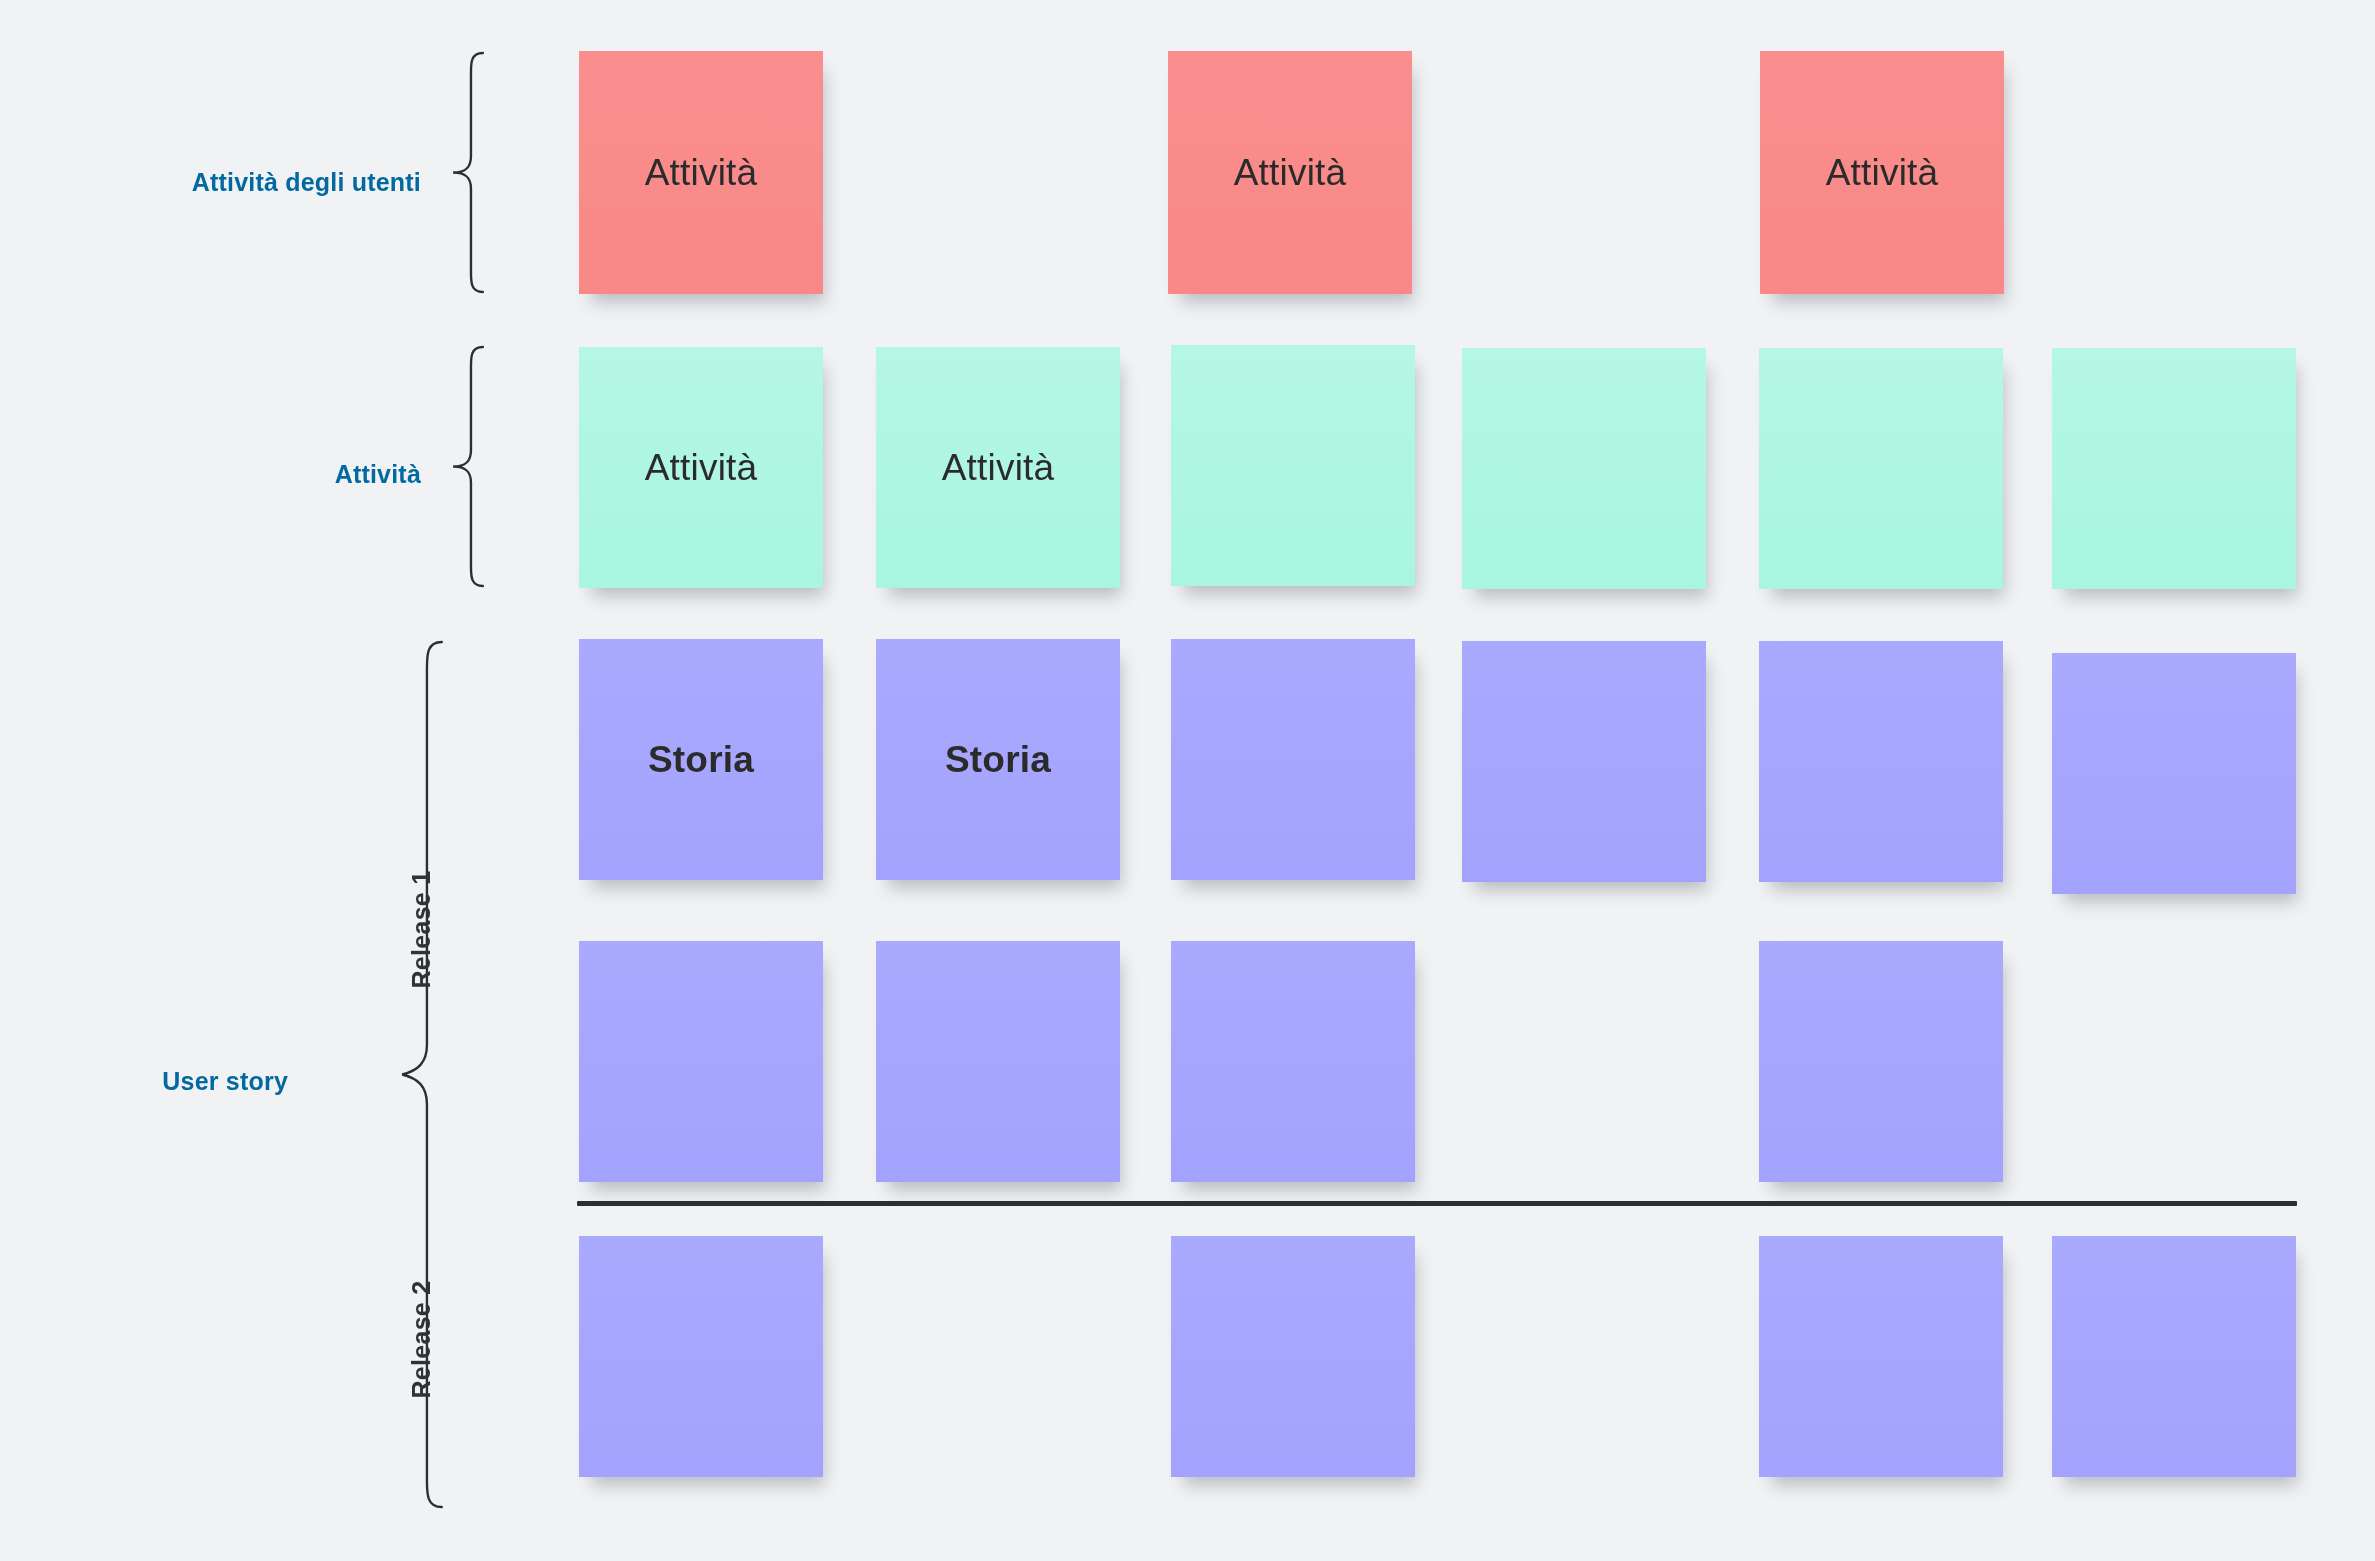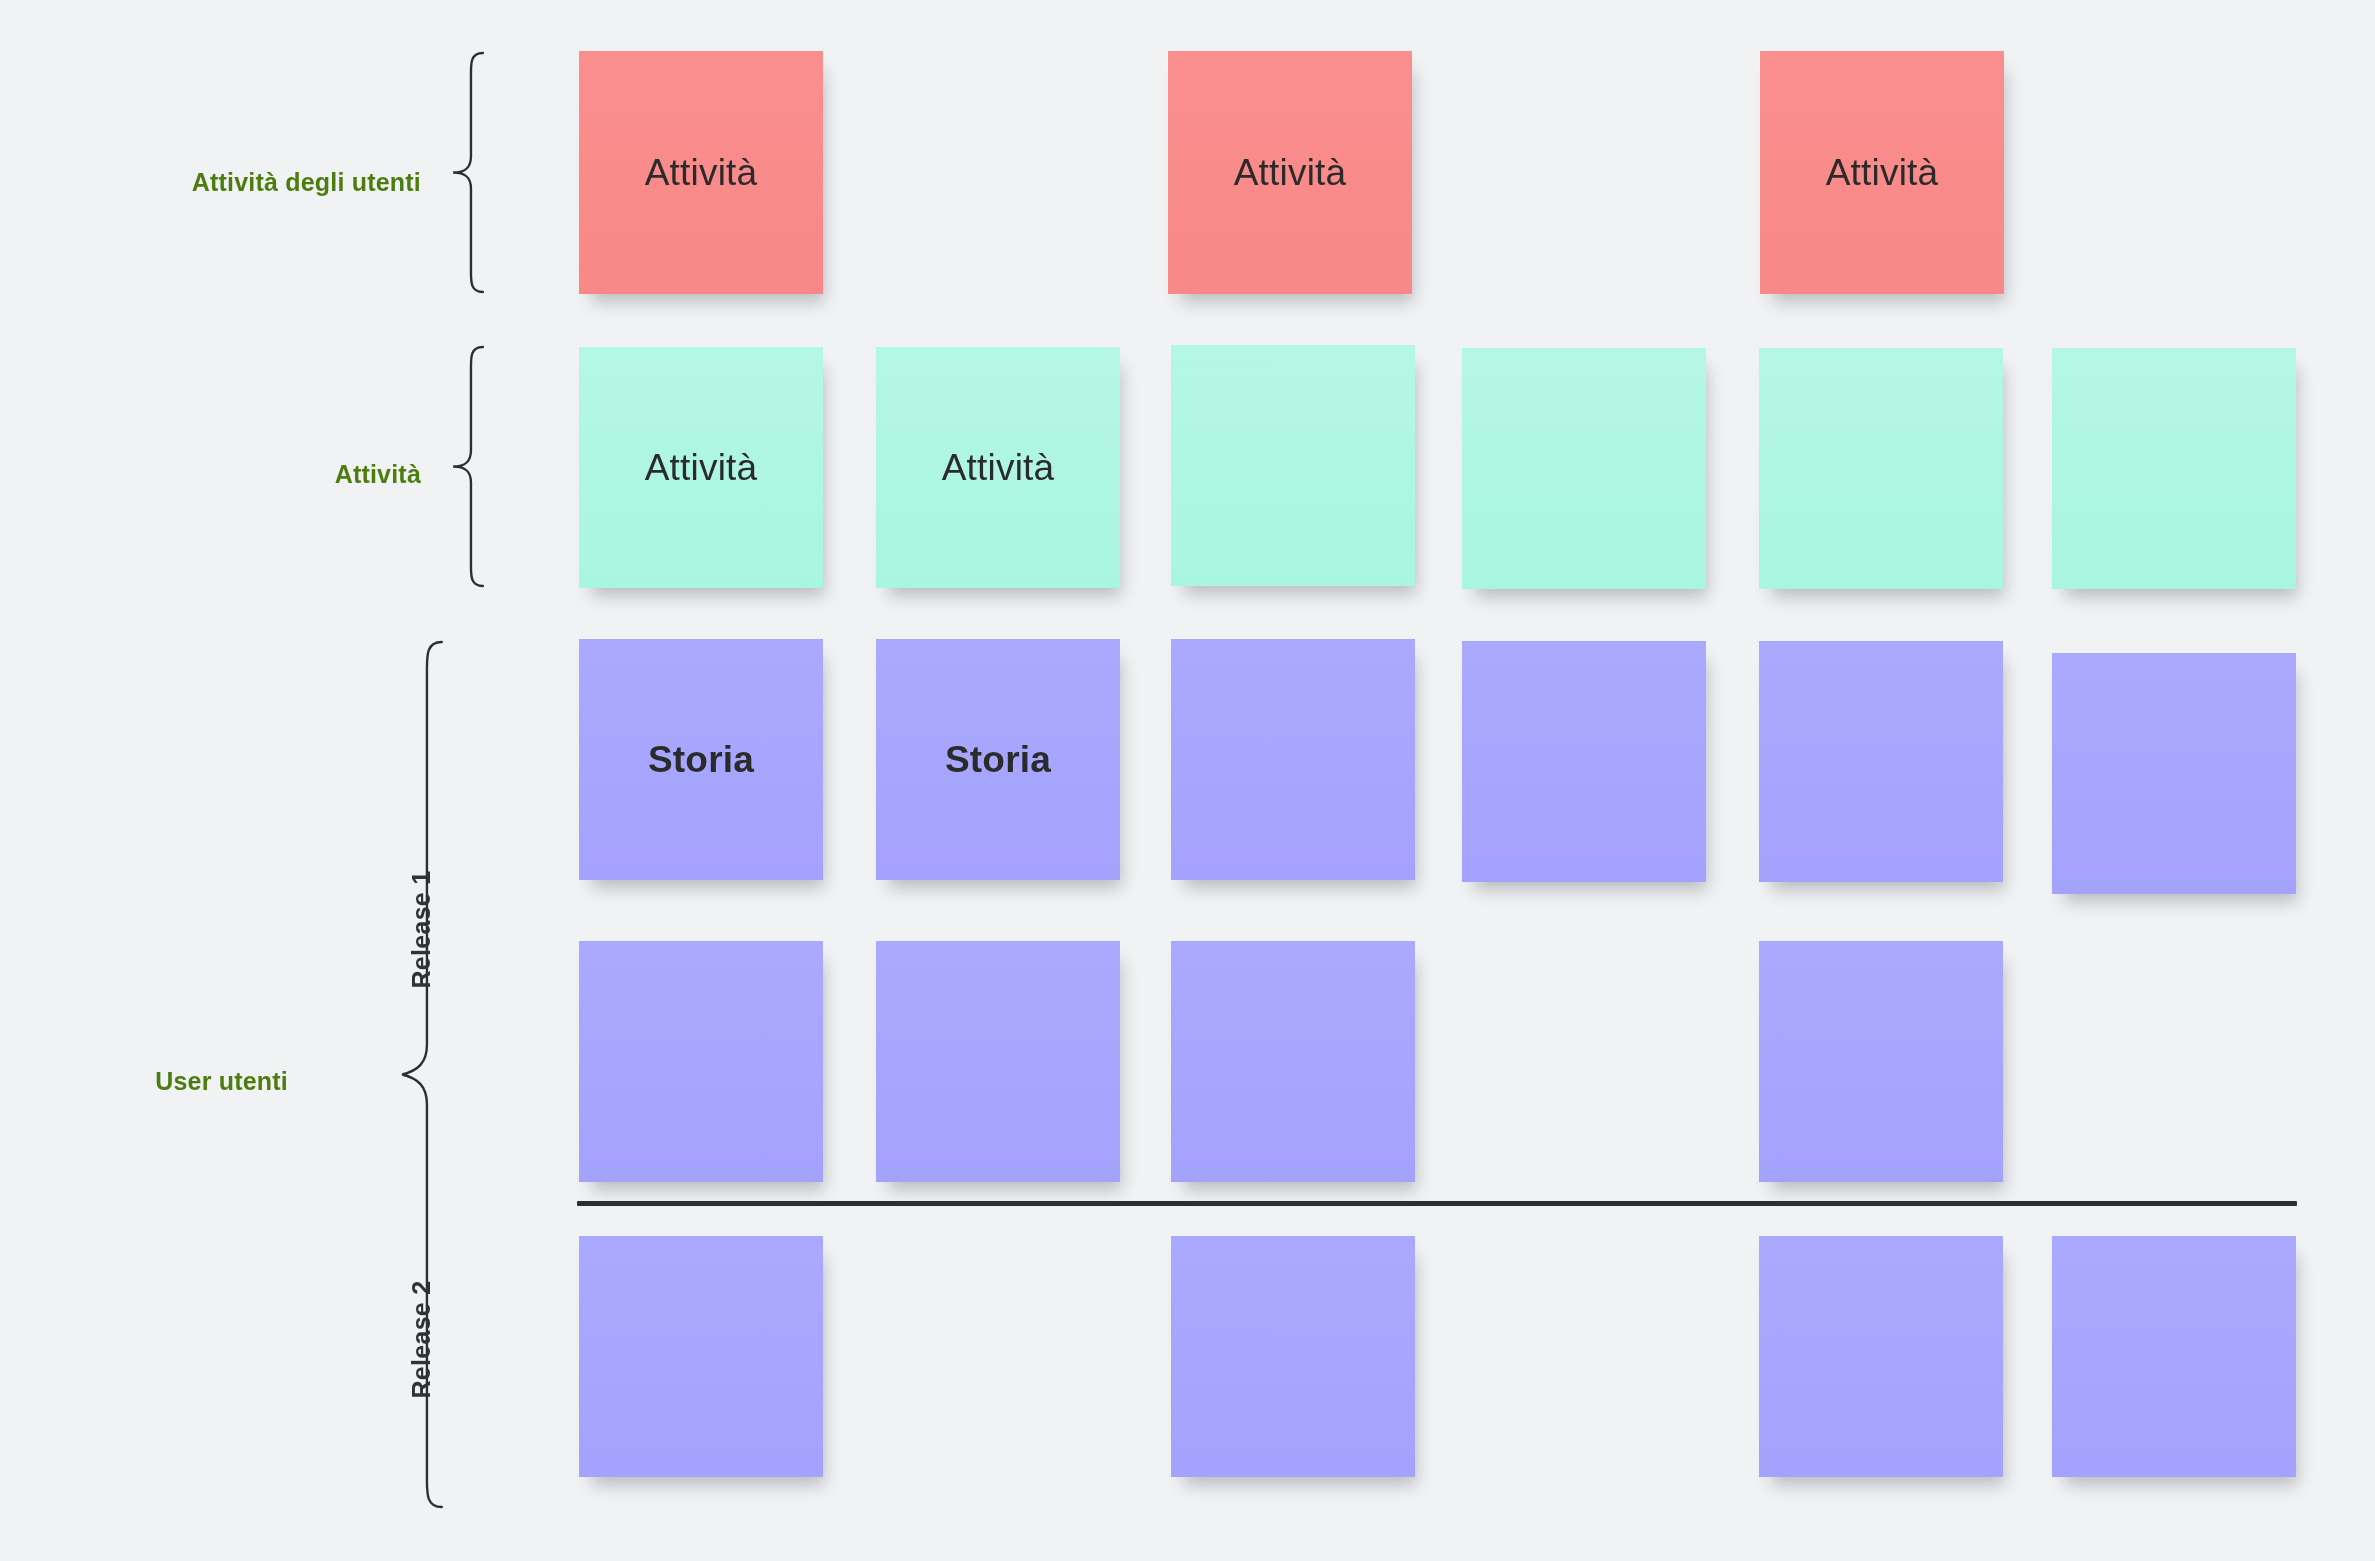--- a/index.html
+++ b/index.html
@@ -39,21 +39,21 @@
   .note.green  { background: linear-gradient(180deg,#b4f7e4 0%, #a9f6df 100%); }
   .note.purple { background: linear-gradient(180deg,#a9a9fe 0%, #a3a3fd 100%); font-weight: bold; }
 
   .note .note-text { pointer-events: none; }
 
   
   .row-label {
     position: absolute;
     font-size: 25px;
     font-weight: 700;
-    color: #4d7c0f;
+    color: #0369a1;
     letter-spacing: 0.2px;
     white-space: nowrap;
     text-align: right;
   }
 
   
   .release-label {
     position: absolute;
     font-size: 25px;
     font-weight: 700;
@@ -123,21 +123,21 @@
   <div class="note green" style="left:1462px; top:348px; width:244px; height:241px;">
     <span class="note-text"></span>
   </div>
   <div class="note green" style="left:1759px; top:348px; width:244px; height:241px;">
     <span class="note-text"></span>
   </div>
   <div class="note green" style="left:2052px; top:348px; width:244px; height:241px;">
     <span class="note-text"></span>
   </div>
 
-  <div class="row-label" style="left:40px; top:1067px; width:248px;">User utenti</div>
+  <div class="row-label" style="left:40px; top:1067px; width:248px;">User story</div>
 
   <div class="brace" style="left:396px; top:639px; width:50px; height:871px;">
     <svg width="50" height="871" viewBox="0 0 50 880" fill="none">
       <path d="M46 3 C 31 3, 31 16, 31 30 L 31 410 C 31 428, 22 436, 6 440 C 22 444, 31 452, 31 470 L 31 850 C 31 864, 31 877, 46 877" stroke="#2b2f33" stroke-width="2.4" fill="none" stroke-linecap="round"></path>
     </svg>
   </div>
 
   <div class="release-label" style="left:421px; top:931px; width:238px; margin-left:-119px; margin-top:-16px;">Release 1</div>
 
   <div class="release-label" style="left:421px; top:1341px; width:238px; margin-left:-119px; margin-top:-16px;">Release 2</div>

